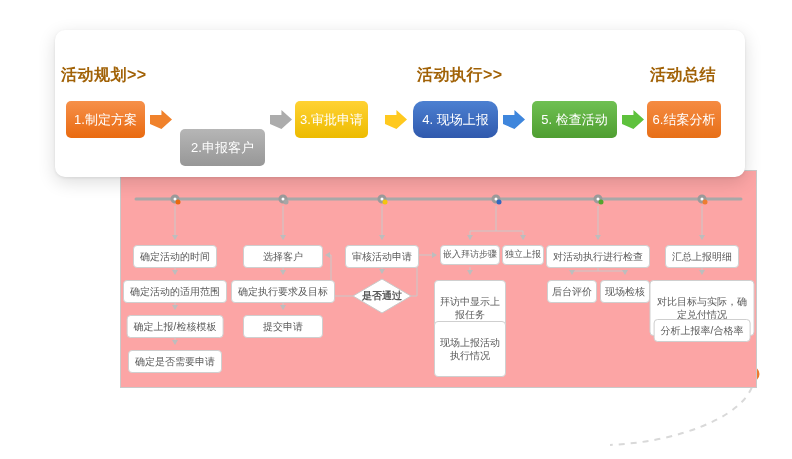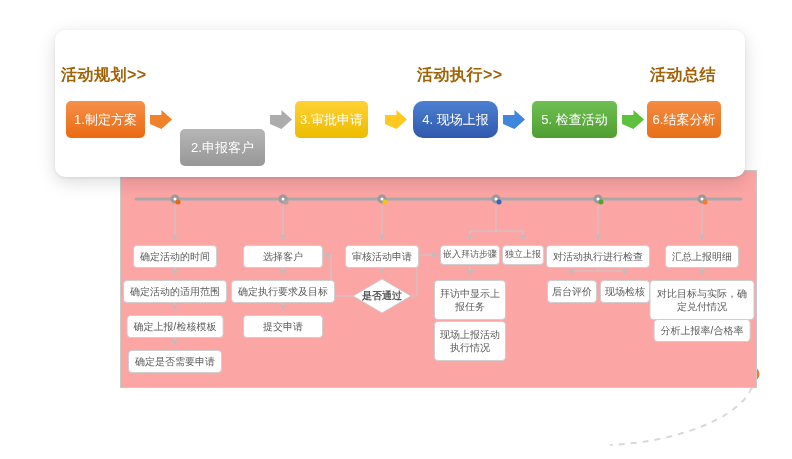--- a/index.html
+++ b/index.html
@@ -28,21 +28,21 @@
   .p1{left:54px}.p2{left:162px}.p3{left:261px}.p4{left:375px}.p5{left:477px}.p6{left:581px}
   .n1 i{background:#E8690F}.n2 i{background:#A6A6A6}.n3 i{background:#F3C50F}
   .n4 i{background:#3467BE}.n5 i{background:#53A42E}.n6 i{background:#ED7D31}
 
   .fbox{
     position:absolute;transform:translateX(-50%);
     background:#fff;border:1px solid #CFCFCF;border-radius:4px;
     font-size:10px;color:#595959;padding:4px 6px;
     white-space:nowrap;text-align:center;line-height:1.3;
   }
-  .wrap{white-space:normal;padding:6px 5px;}
+  .wrap{white-space:normal;padding:14px 5px;}
   .mw{min-width:80px;}
   .sm{font-size:9px;padding:3px 2px;}
   .tight{padding:4px 4px;}
   .cx1{left:54px}.cx2{left:162px}.cx3{left:261px}
   .cx4a{left:349px}.cx4b{left:402px}
   .cx5{left:477px}.cx5a{left:451px}.cx5b{left:504px}
   .cx6{left:581px}
   .r1{top:74px}.r2{top:109px}.r3{top:144px}.r4{top:179px}
   .r3b{top:150px}.r3c{top:148px}
   .w72{width:72px}.w92{width:105px}

